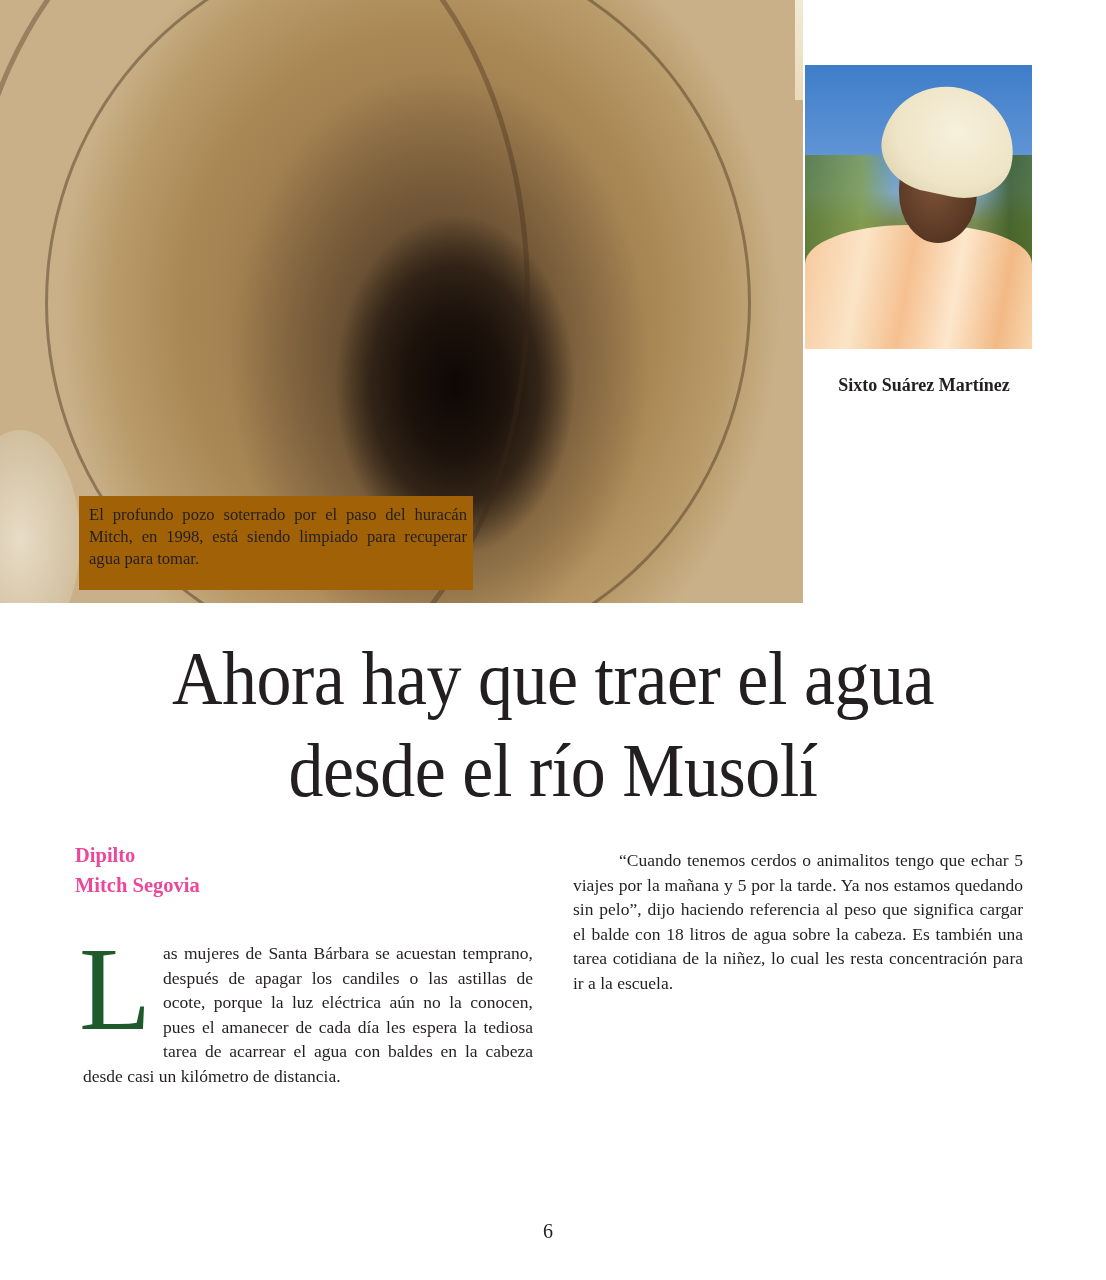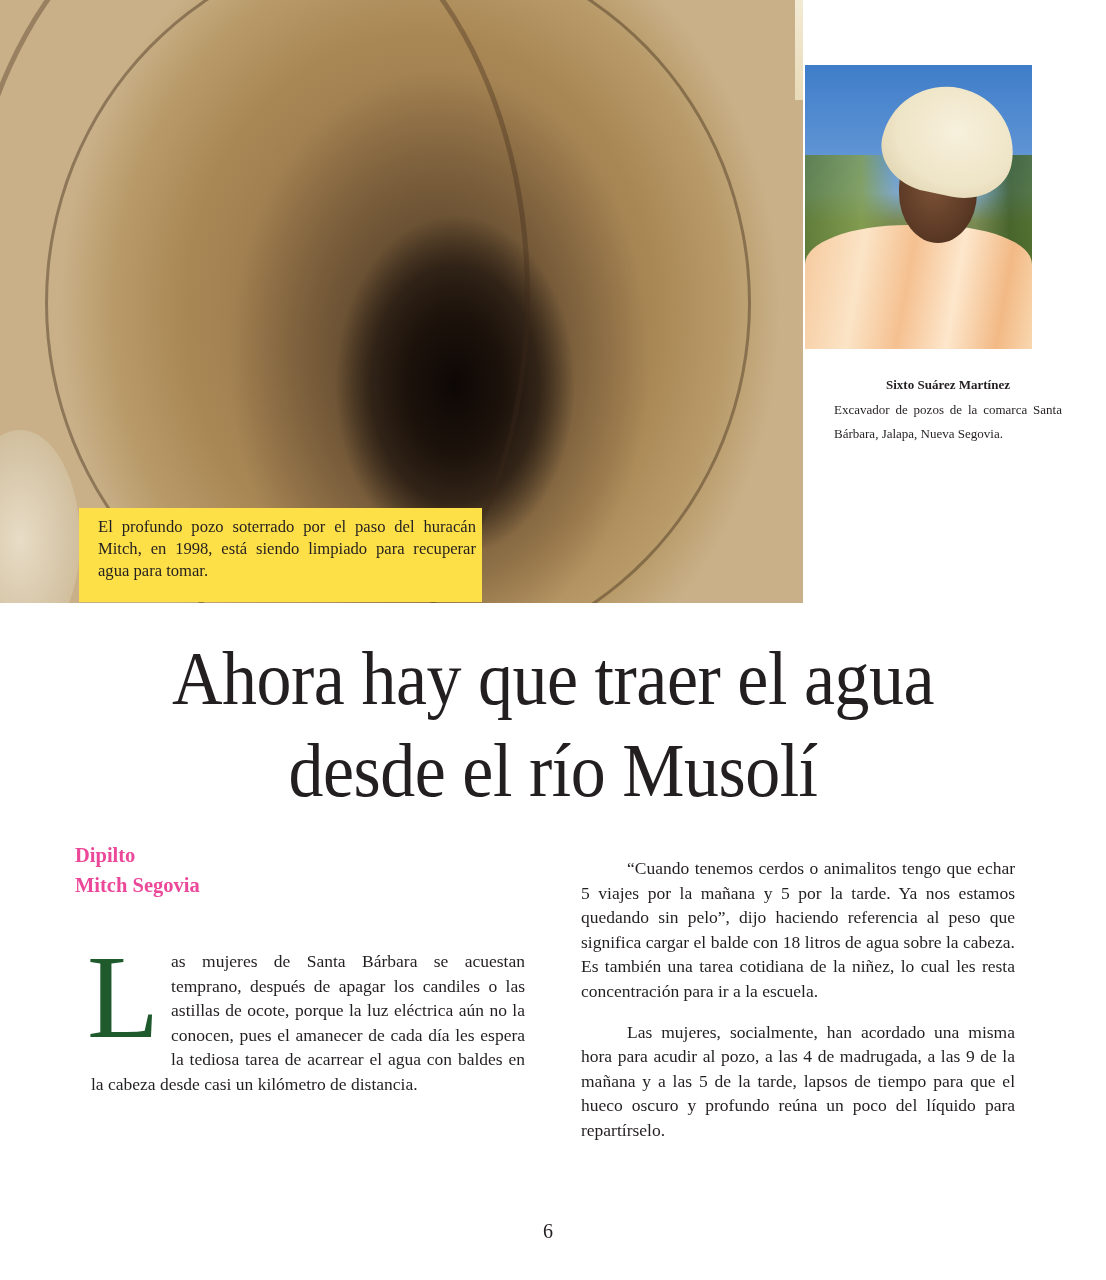--- a/index.html
+++ b/index.html
@@ -13,55 +13,55 @@
       radial-gradient(ellipse 210px 290px at 440px 360px, rgba(70,52,34,0.95) 0%, rgba(95,72,46,0.8) 45%, rgba(120,92,58,0) 100%),
       radial-gradient(ellipse 360px 420px at 420px 310px, #8a6a42 0%, #9c7a4c 40%, #a98755 65%, #b89a68 85%, #c9b088 100%);
   }
   .well-ring { position: absolute; border-radius: 50%; border: 3px solid rgba(70,50,30,0.45); }
   .well-ring.r1 { left: 45px; top: -60px; width: 700px; height: 720px; }
   .well-ring.r2 { left: -40px; top: -120px; width: 560px; height: 820px; border-color: rgba(60,40,25,0.35); border-width: 5px; }
   .well-rim { position: absolute; left: -40px; top: 430px; width: 120px; height: 220px; border-radius: 50%;
     background: radial-gradient(ellipse at center, #e8dcc6 0%, #d4c3a4 60%, rgba(200,180,150,0) 100%); }
   .well-glow { position: absolute; right: -6px; top: 0; width: 14px; height: 100px; background: linear-gradient(#f3ead4, #e8dbb8); }
 
-  .well-caption { position: absolute; left: 79px; top: 508px; width: 378px; height: 86px;
-    background: #fde047; padding: 8px 6px 0 19px; box-sizing: content-box;
+  .well-caption { position: absolute; left: 79px; top: 496px; width: 378px; height: 86px;
+    background: #a16207; padding: 8px 6px 0 10px; box-sizing: content-box;
     font-size: 16.6px; line-height: 22px; text-align: justify; color: #231f20; }
 
   
   .portrait { position: absolute; left: 805px; top: 65px; width: 227px; height: 284px; overflow: hidden;
     background: linear-gradient(180deg, #3f7dc9 0%, #5d93d4 30%, #7ea7c9 45%, #7a8b54 55%, #6a7d3e 70%, #8c6a48 100%); }
   .portrait .trees { position: absolute; left: 0; top: 90px; width: 227px; height: 120px;
     background: linear-gradient(90deg, #5b7a35 0%, #84a04f 25%, rgba(0,0,0,0) 40%, rgba(0,0,0,0) 75%, #3d5c24 90%, #4a6a2a 100%); opacity: 0.8; }
   .portrait .hat { position: absolute; left: 78px; top: 22px; width: 132px; height: 108px;
     background: radial-gradient(ellipse at 55% 40%, #f7f0dc 0%, #eee4c6 60%, #d9cba4 100%);
     border-radius: 50% 50% 40% 40% / 60% 60% 40% 40%; transform: rotate(12deg); }
   .portrait .face { position: absolute; left: 94px; top: 78px; width: 78px; height: 100px;
     background: radial-gradient(ellipse at 45% 45%, #7b5136 0%, #5c3a25 60%, #43291a 100%); border-radius: 45% 45% 50% 50%; }
   .portrait .shirt { position: absolute; left: 0; top: 160px; width: 227px; height: 130px;
     background: linear-gradient(100deg, #f6c99d 0%, #fbe4c6 25%, #f5c090 45%, #fde7cc 65%, #f2b985 85%, #f9d8b0 100%);
     border-radius: 45% 45% 0 0 / 30% 30% 0 0; }
 
   .portrait-caption { position: absolute; left: 810px; top: 373px; width: 228px;
-    font-size: 13px; line-height: 24.5px; color: #231f20; margin-left: 24px; }
+    font-size: 18px; line-height: 24.5px; color: #231f20; }
   .portrait-caption .name { font-weight: bold; text-align: center; display: block; }
   .portrait-caption .desc { text-align: justify; display: block; }
 
   
   .headline { position: absolute; left: 60px; top: 632px; width: 986px; text-align: center;
     font-family: "Liberation Serif", "DejaVu Serif", serif; font-size: 76px; line-height: 92px;
     color: #231f20; letter-spacing: -0.5px; transform: scaleX(0.92); transform-origin: center top; }
 
   
   .dateline { position: absolute; left: 75px; top: 840px; color: #ec4899; font-weight: bold;
     font-size: 20.5px; line-height: 30px; }
 
   
   .col { position: absolute; font-size: 17.5px; line-height: 24.6px; text-align: justify; color: #231f20; }
-  .col p { margin: 16px; }
+  .col p { margin: 8px; }
   .col p.indent { text-indent: 46px; }
   .col-left { left: 75px; top: 933px; width: 466px; }
   .col-right { left: 565px; top: 840px; width: 466px; }
 
   .dropcap { float: left; font-size: 118px; line-height: 90px; color: #1e5a2c; margin: 4px 12px 0 -4px;
     font-family: "Liberation Serif", "DejaVu Serif", serif; height: 96px; }
 
   .page-number { position: absolute; left: 543px; top: 1220px; font-size: 20px; color: #231f20; }
 </style>
 </head>
@@ -76,35 +76,33 @@
 <div class="well-caption">El profundo pozo soterrado por el paso del huracán Mitch, en 1998, está siendo limpiado para recuperar agua para tomar.</div>
 
 <div class="portrait" aria-label="portrait-of-man-in-cowboy-hat">
   <div class="trees"></div>
   <div class="shirt"></div>
   <div class="face"></div>
   <div class="hat"></div>
 </div>
 <div class="portrait-caption">
   <span class="name">Sixto Suárez Martínez</span>
-  <span class="desc">Excavador de pozos de la comarca Santa Bárbara, Jalapa, Nueva Segovia.</span>
 </div>
 
 <h1 class="headline" style="margin:0;font-weight:normal;">
   <span>Ahora hay que traer el agua</span><br>
   <span>desde el río Musolí</span>
 </h1>
 
 <div class="dateline">
   <div>Dipilto</div>
   <div>Mitch Segovia</div>
 </div>
 
 <div class="col col-left">
   <p><span class="dropcap">L</span><span>as mujeres de Santa Bárbara se acuestan temprano, después de apagar los candiles o las astillas de ocote, porque la luz eléctrica aún no la conocen, pues el amanecer de cada día les espera la tediosa tarea de acarrear el agua con baldes en la cabeza desde casi un kilómetro de distancia.</span></p>
 </div>
 
 <div class="col col-right">
   <p class="indent">“Cuando tenemos cerdos o animalitos tengo que echar 5 viajes por la mañana y 5 por la tarde. Ya nos estamos quedando sin pelo”, dijo haciendo referencia al peso que significa cargar el balde con 18 litros de agua sobre la cabeza. Es también una tarea cotidiana de la niñez, lo cual les resta concentración para ir a la escuela.</p>
-  <p class="indent">Las mujeres, socialmente, han acordado una misma hora para acudir al pozo, a las 4 de madrugada, a las 9 de la mañana y a las 5 de la tarde, lapsos de tiempo para que el hueco oscuro y profundo reúna un poco del líquido para repartírselo.</p>
 </div>
 
 <div class="page-number">6</div>
 
 </body></html>

